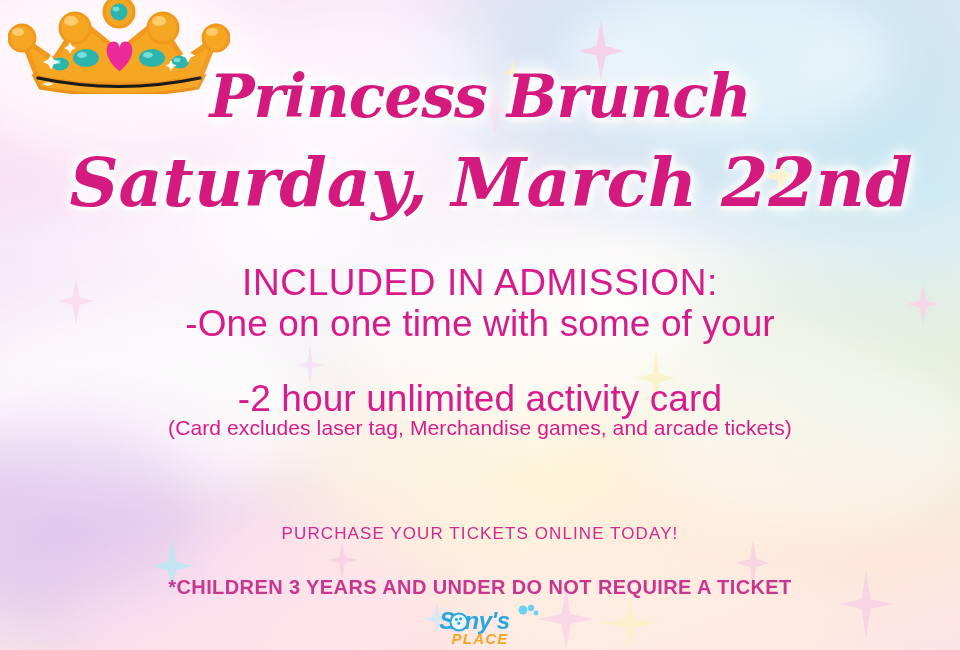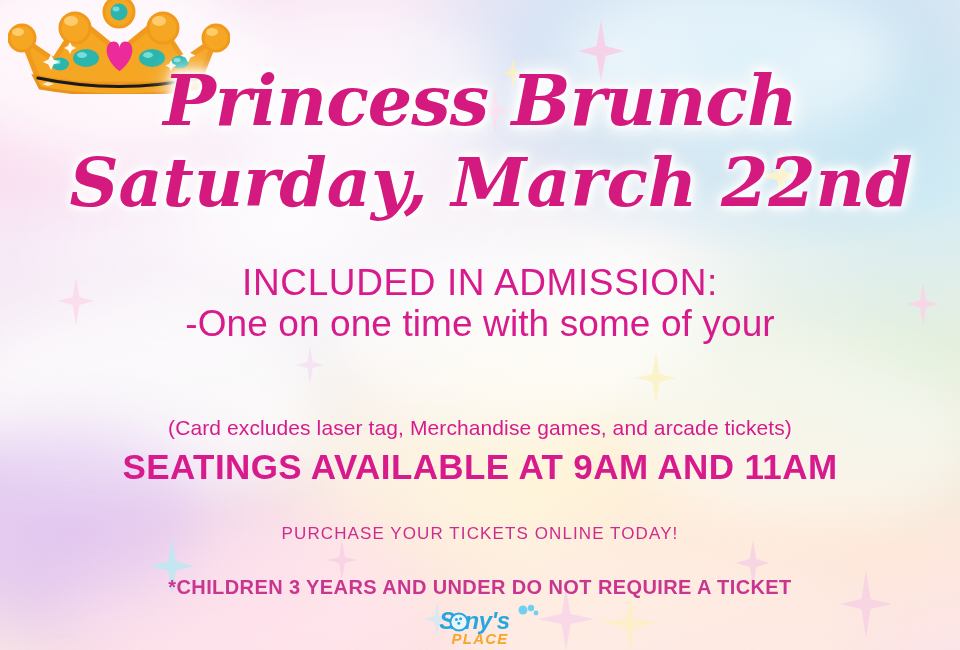--- a/index.html
+++ b/index.html
@@ -38,21 +38,21 @@
   
   #crown { position:absolute; left:8px; top:-2px; width:222px; height:96px; }
 
   
   .t { position:absolute; width:100%; text-align:center; white-space:nowrap; }
 
   #title-main {
     top:66px;
     font-family:"DejaVu Serif", serif;
     font-style:italic; font-weight:700;
-    font-size:70px; line-height:1;
+    font-size:60px; line-height:1;
     color:#d4197f;
     letter-spacing:-1px;
     text-shadow:
       0 0 9px #fff, 0 0 9px #fff, 0 0 16px #fff,
       0 0 22px rgba(255,255,255,.95), 0 0 30px rgba(255,255,255,.8);
   }
   #title-sub {
     top:148px;
     font-family:"DejaVu Serif", serif;
     font-style:italic; font-weight:700;
@@ -228,23 +228,23 @@
       <path d="M163 62 l1.8 3.8 3.8 1.8 -3.8 1.8 -1.8 3.8 -1.8 -3.8 -3.8 -1.8 3.8 -1.8 Z" fill="#fff" opacity=".9"></path>
       <path d="M40 84 l6 2 -6 2 -6 -2 Z" fill="#fff" opacity=".8"></path>
     </svg>
   </div>
 
   <div class="t" id="title-main">Princess Brunch</div>
   <div class="t" id="title-sub">Saturday, March 22nd</div>
 
   <div class="t body-line" id="line-included">INCLUDED IN ADMISSION:</div>
   <div class="t body-line" id="line-oneonone">-One on one time with some of your</div>
+  <div class="t body-line" id="line-activity">-2 hour unlimited activity card</div>
   <div class="t body-line" id="line-cardexcl">(Card excludes laser tag, Merchandise games, and arcade tickets)</div>
 
-  <div class="t" id="line-seatings">SEATINGS AVAILABLE AT 9AM AND 11AM</div>
   <div class="t" id="line-purchase">PURCHASE YOUR TICKETS ONLINE TODAY!</div>
   <div class="t" id="line-children">*CHILDREN 3 YEARS AND UNDER DO NOT REQUIRE A TICKET</div>
 
   <div id="logo">
     <svg width="126" height="44" viewBox="0 0 126 44">
 
       <circle cx="106" cy="6" r="4.5" fill="#6fd0ef"></circle>
       <circle cx="114" cy="4" r="3.2" fill="#6fd0ef"></circle>
       <circle cx="119" cy="9" r="2.4" fill="#6fd0ef"></circle>
 

